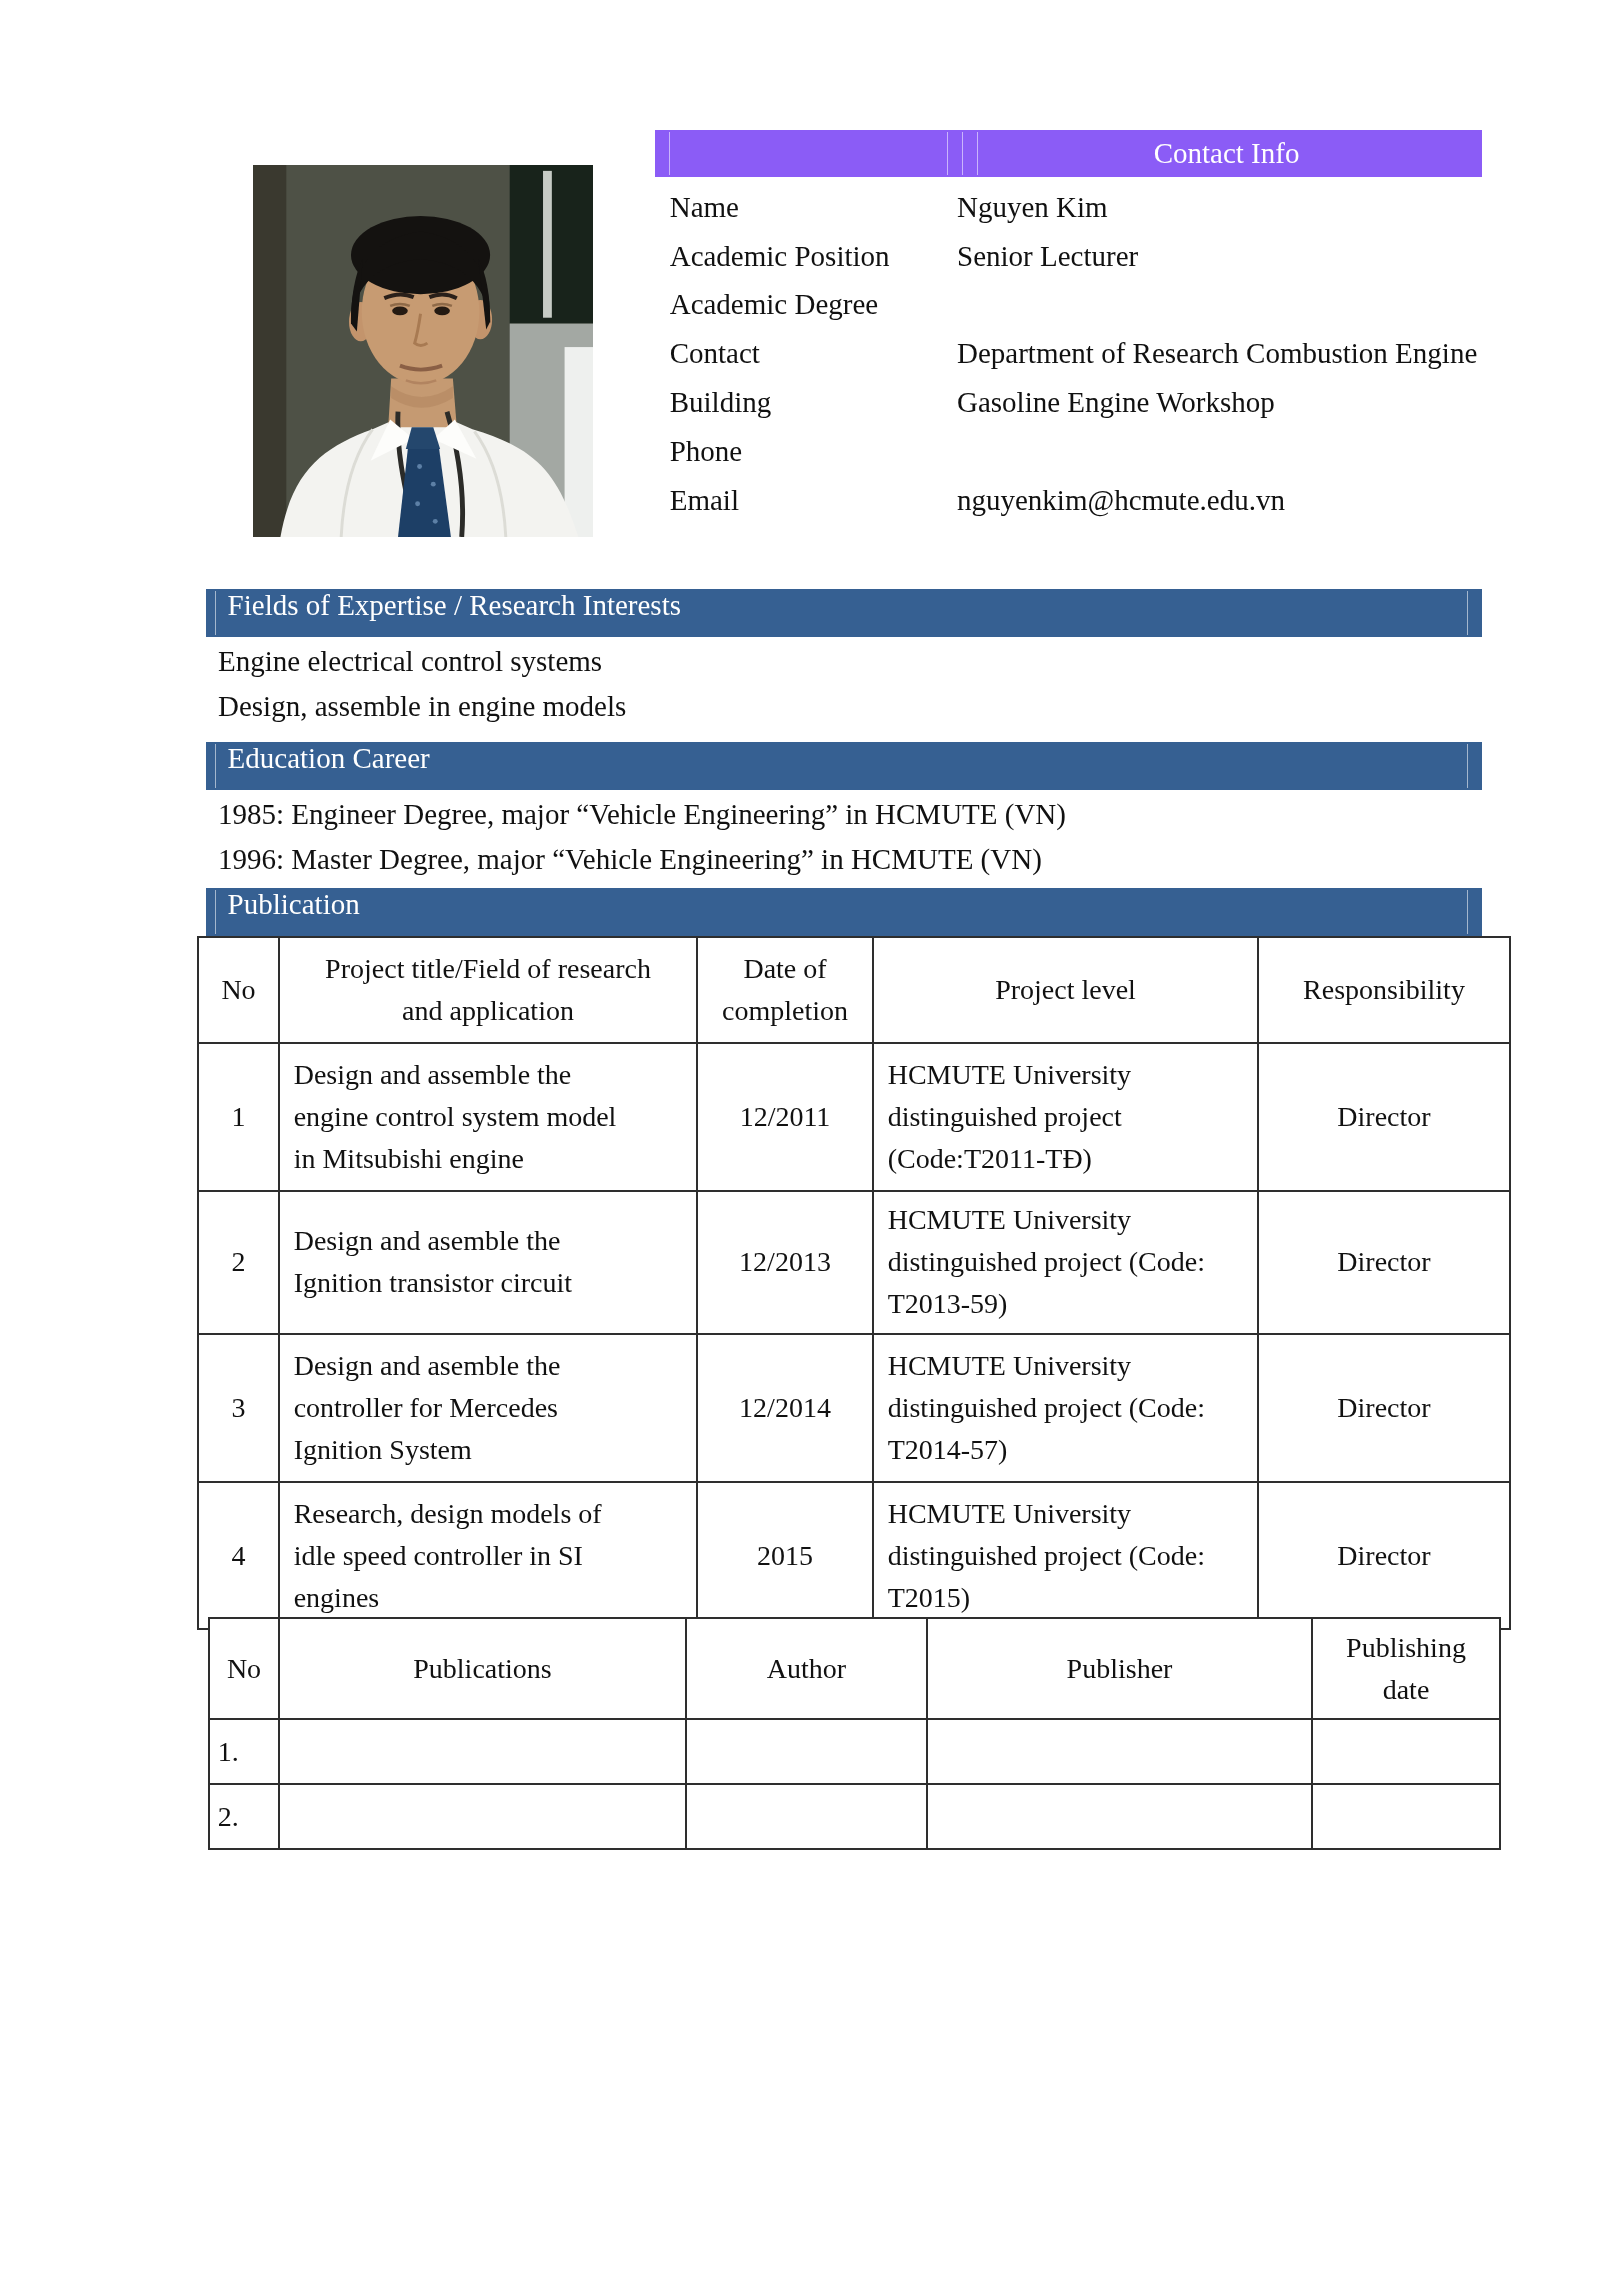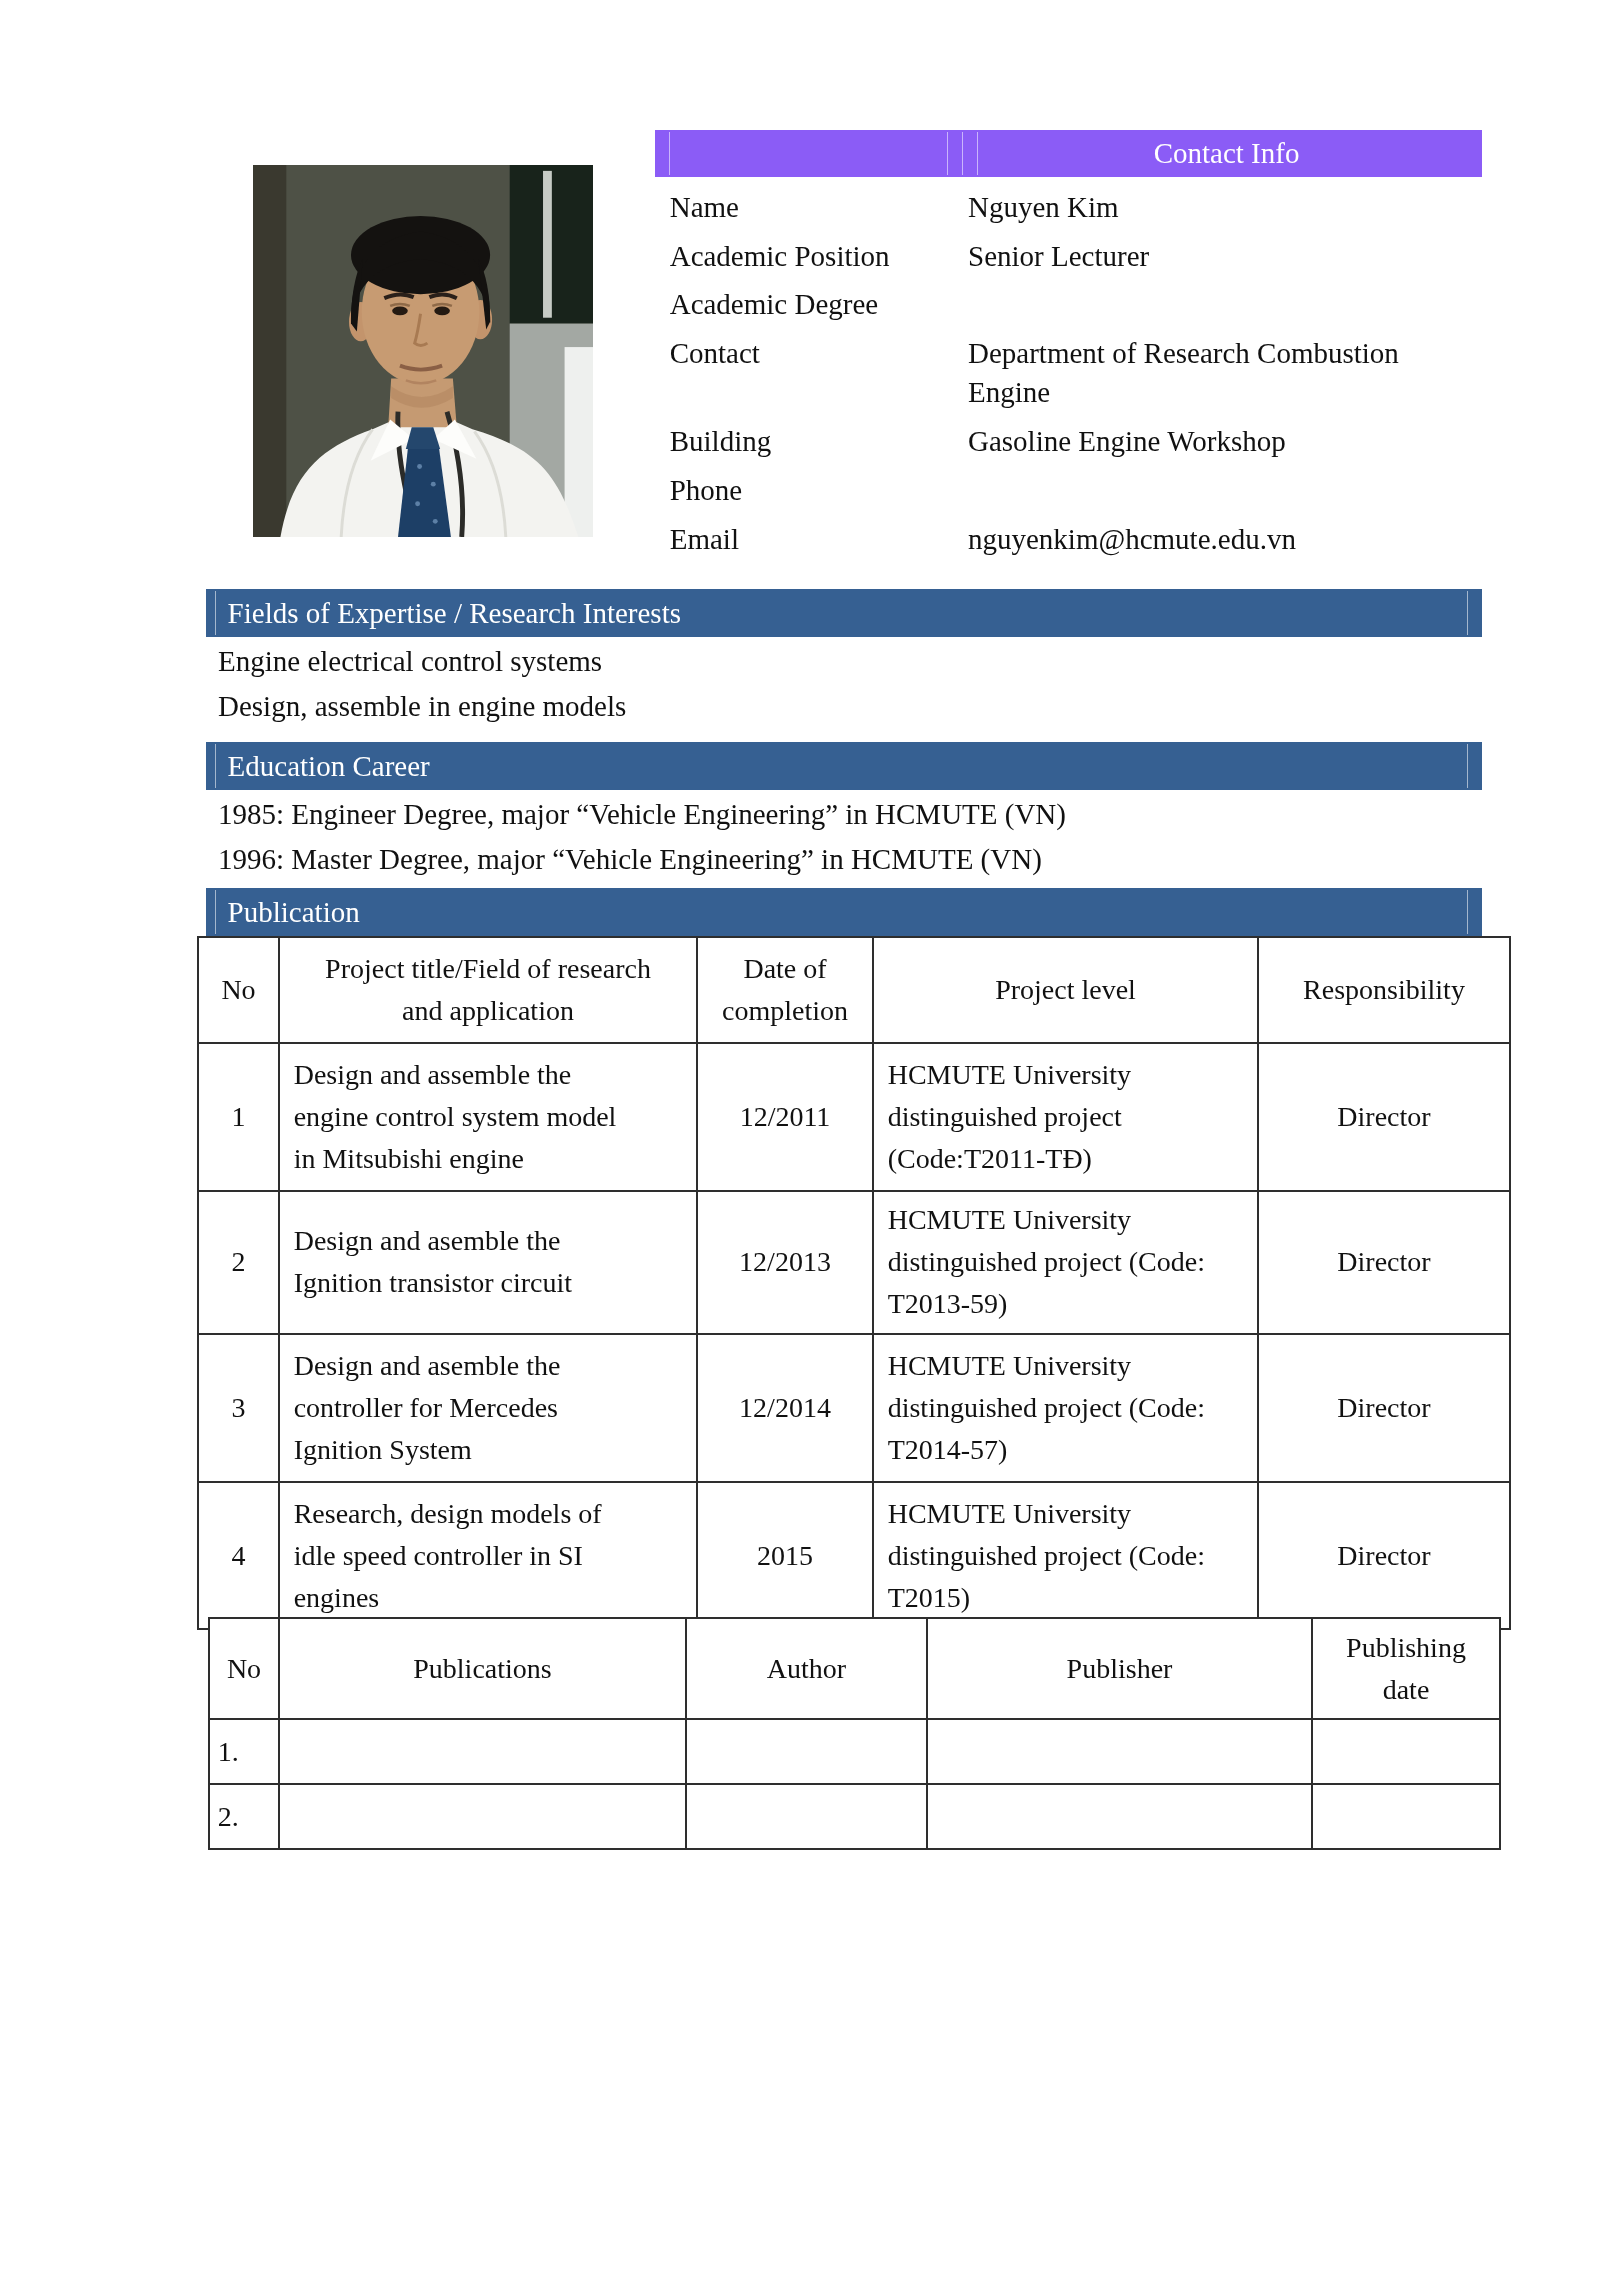--- a/index.html
+++ b/index.html
@@ -11,36 +11,36 @@
     color:#111;
     overflow:hidden;
   }
   
   .photo{position:absolute;left:253px;top:165px;width:340px;height:372px;}
   .photo svg{display:block;width:100%;height:100%;}
   
   .bar{
     position:absolute;left:206px;width:1276px;height:48px;
     background:#366092;color:#fff;
-    display:flex;align-items:center;
+    display:flex;
     font-size:29px;
   }
   .bar .bar-title{padding-left:21.6px;}
   .vline{position:absolute;top:2px;bottom:2px;width:1px;background:rgba(255,255,255,.55);}
   
   .contact{position:absolute;left:655px;top:130px;width:827px;}
   .contact-header{
     position:relative;height:47px;background:#8b5cf6;color:#fff;font-size:29px;
   }
   .contact-header-title{
     position:absolute;left:322px;right:5.9px;top:0;height:47px;
     display:flex;align-items:center;justify-content:center;
   }
   .contact-rows{padding-top:10.8px;}
-  .contact-row{display:flex;font-size:29px;line-height:39px;margin-bottom:9.8px;gap:11px;}
+  .contact-row{display:flex;font-size:29px;line-height:39px;margin-bottom:9.8px;}
   .contact-label{flex:none;width:302px;padding-left:14.7px;box-sizing:border-box;}
   .contact-value{flex:1;padding-right:3.9px;}
   
   .section-lines{position:absolute;left:218px;width:1264px;font-size:29px;line-height:45px;}
   
   table.tbl{
     position:absolute;border-collapse:collapse;table-layout:fixed;
     font-size:28px;line-height:1.5;color:#111;background:#fff;
   }
   .tbl th,.tbl td{

